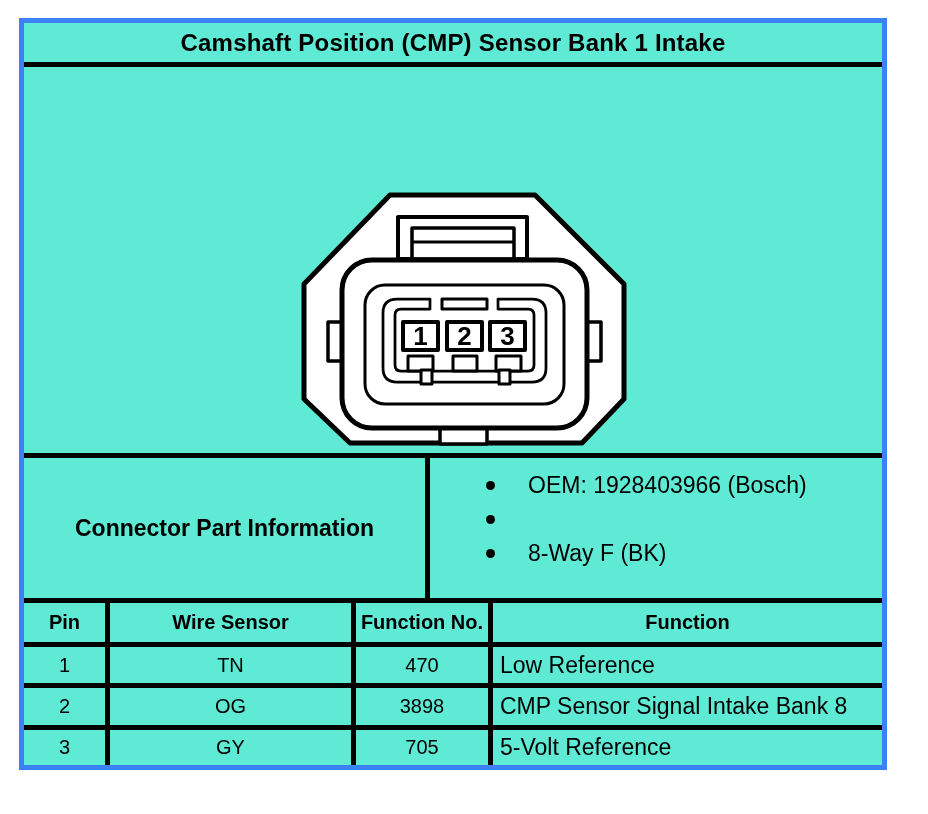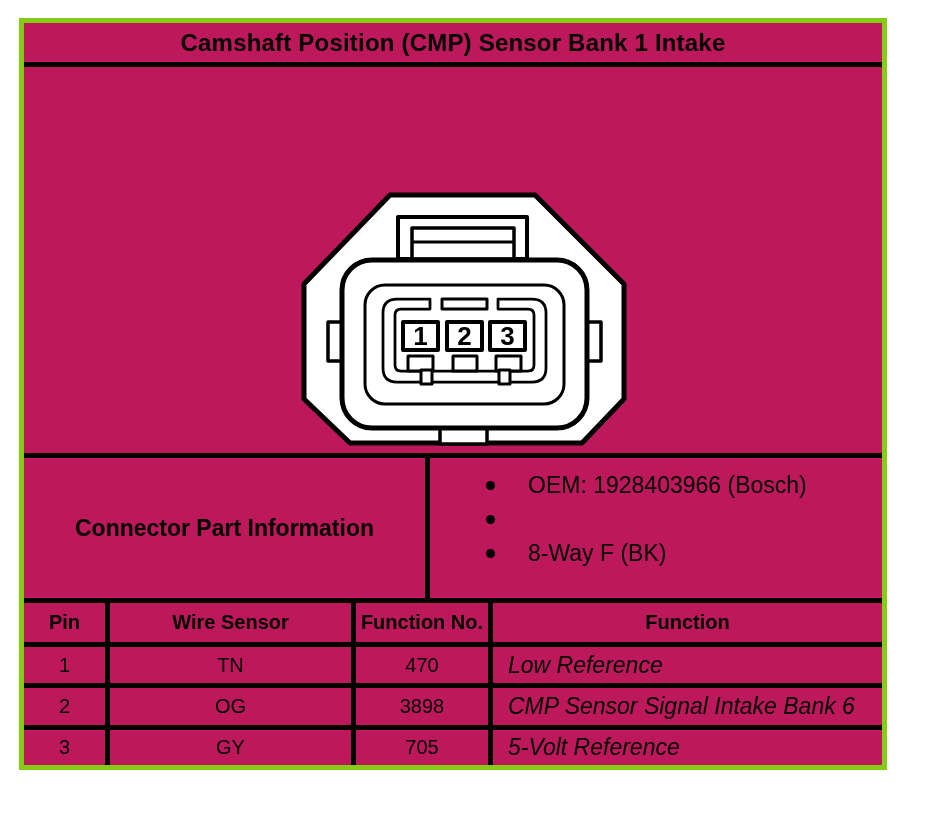--- a/index.html
+++ b/index.html
@@ -3,21 +3,21 @@
 <meta charset="utf-8">
 <style>
   html,body{margin:0;padding:0;background:#ffffff;}
   body{
     width:928px;height:814px;position:relative;
     font-family:"Liberation Sans", sans-serif;color:#000;
     -webkit-font-smoothing:none;
   }
   .frame{
     position:absolute;left:19px;top:18px;width:868px;height:752px;
-    border:5px solid #84cc16;box-sizing:border-box;background:#be185d;
+    border:5px solid #3b82f6;box-sizing:border-box;background:#5eead4;
     display:flex;flex-direction:column;
   }
   .title-row{
     height:44px;box-sizing:border-box;border-bottom:5px solid #000;
     display:flex;align-items:center;justify-content:center;
     font-size:24px;font-weight:bold;letter-spacing:0.2px;
   }
   .connector-area{
     height:391px;box-sizing:border-box;border-bottom:5px solid #000;
     position:relative;
@@ -47,21 +47,21 @@
   }
   th,td{
     border-right:5px solid #000;border-bottom:5px solid #000;
     box-sizing:border-box;padding:0;vertical-align:middle;
     font-size:20px;text-align:center;overflow:hidden;white-space:nowrap;
   }
   th{font-weight:bold;height:44px;}
   td{font-weight:normal;}
   tr>*:last-child{border-right:none;}
   tr:last-child>td{border-bottom:none;}
-  td.fn{text-align:left;padding-left:15px;font-size:23px;font-style:italic;}
+  td.fn{text-align:left;padding-left:7px;font-size:23px;}
 </style>
 </head>
 <body>
 
 <div class="frame">
 
   <div class="title-row">
     <span>Camshaft Position (CMP) Sensor Bank 1 Intake</span>
   </div>
 
@@ -139,21 +139,21 @@
       <tr>
         <td>1</td>
         <td>TN</td>
         <td>470</td>
         <td class="fn">Low Reference</td>
       </tr>
       <tr>
         <td>2</td>
         <td>OG</td>
         <td>3898</td>
-        <td class="fn">CMP Sensor Signal Intake Bank 6</td>
+        <td class="fn">CMP Sensor Signal Intake Bank 8</td>
       </tr>
       <tr>
         <td>3</td>
         <td>GY</td>
         <td>705</td>
         <td class="fn">5-Volt Reference</td>
       </tr>
     </tbody>
       </table>
   </div>

